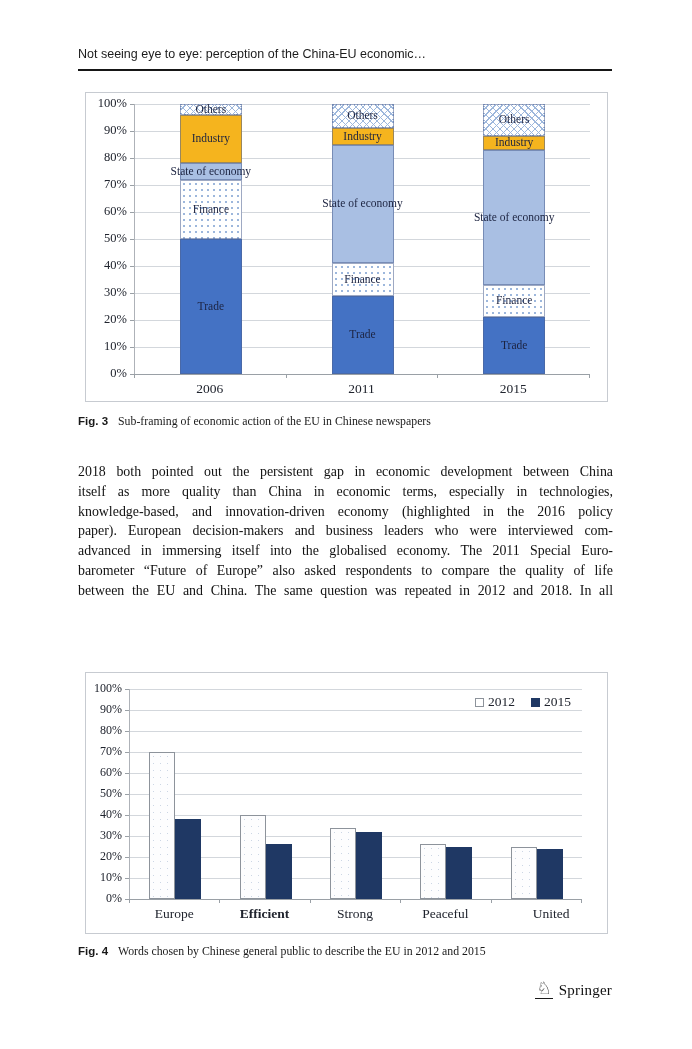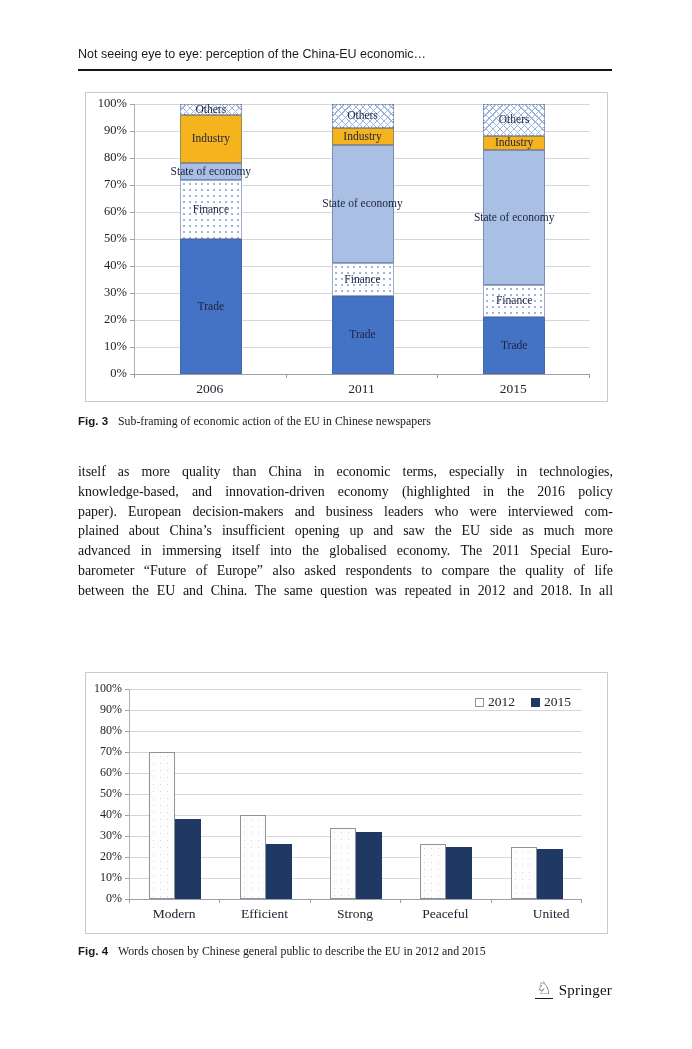--- a/index.html
+++ b/index.html
@@ -163,24 +163,24 @@
       <div class="xcat" style="left: 48px; width: 151.667px; top: 288px;">2006</div>
       <div class="xcat" style="left: 199.667px; width: 151.667px; top: 288px;">2011</div>
       <div class="xcat" style="left: 351.333px; width: 151.667px; top: 288px;">2015</div>
     </div>
 
   <div class="caption" id="fig3-caption">
     <span class="cap-label">Fig. 3</span><span class="cap-text">Sub-framing of economic action of the EU in Chinese newspapers</span>
   </div>
 
   <div class="body-par">
+    <div class="line">2018 both pointed out the persistent gap in economic development between China</div>
     <div class="line">itself as more quality than China in economic terms, especially in technologies,</div>
     <div class="line">knowledge-based, and innovation-driven economy (highlighted in the 2016 policy</div>
     <div class="line">paper). European decision-makers and business leaders who were interviewed com-</div>
-    <div class="line">plained about China’s insufficient opening up and saw the EU side as much more</div>
     <div class="line">advanced in immersing itself into the globalised economy. The 2011 Special Euro-</div>
     <div class="line">barometer “Future of Europe” also asked respondents to compare the quality of life</div>
     <div class="line">between the EU and China. The same question was repeated in 2012 and 2018. In all</div>
   </div>
 
   <div class="fig-panel" id="fig4-panel">
     <div class="plot" id="fig4-plot">
         <div class="gbar fill-y2012" style="left: 19.2px; width: 26px; bottom: 0px; height: 147px;"></div>
         <div class="gbar fill-y2015" style="left: 45.2px; width: 26px; bottom: 0px; height: 79.8px;"></div>
         <div class="gbar fill-y2012" style="left: 109.6px; width: 26px; bottom: 0px; height: 84px;"></div>
@@ -223,22 +223,22 @@
       <div class="ytick-label" style="left: 0px; width: 36px; top: 29px;">90%</div>
       <div class="ytick" style="left: 39px; width: 4px; top: 36.5px;"></div>
       <div class="ytick-label" style="left: 0px; width: 36px; top: 8px;">100%</div>
       <div class="ytick" style="left: 39px; width: 4px; top: 15.5px;"></div>
       <div class="xtick" style="left: 43px; top: 226px; height: 4px;"></div>
       <div class="xtick" style="left: 133.4px; top: 226px; height: 4px;"></div>
       <div class="xtick" style="left: 223.8px; top: 226px; height: 4px;"></div>
       <div class="xtick" style="left: 314.2px; top: 226px; height: 4px;"></div>
       <div class="xtick" style="left: 404.6px; top: 226px; height: 4px;"></div>
       <div class="xtick" style="left: 495px; top: 226px; height: 4px;"></div>
-      <div class="xcat" style="left: 43px; width: 90.4px; top: 233px;">Modern</div>
-      <div class="xcat" style="left: 133.4px; width: 90.4px; top: 233px;">Efficient</div>
+      <div class="xcat" style="left: 43px; width: 90.4px; top: 233px;">Europe</div>
+      <div class="xcat" style="left: 133.4px; width: 90.4px; top: 233px; font-weight: bold;">Efficient</div>
       <div class="xcat" style="left: 223.8px; width: 90.4px; top: 233px; font-family: Liberation Serif, serif;">Strong</div>
       <div class="xcat" style="left: 314.2px; width: 90.4px; top: 233px;">Peaceful</div>
       <div class="xcat" style="left: 420px; width: 90.4px; top: 233px;">United</div>
     </div>
 
   <div class="caption" id="fig4-caption">
     <span class="cap-label">Fig. 4</span><span class="cap-text">Words chosen by Chinese general public to describe the EU in 2012 and 2015</span>
   </div>
 
   <div class="footer">

